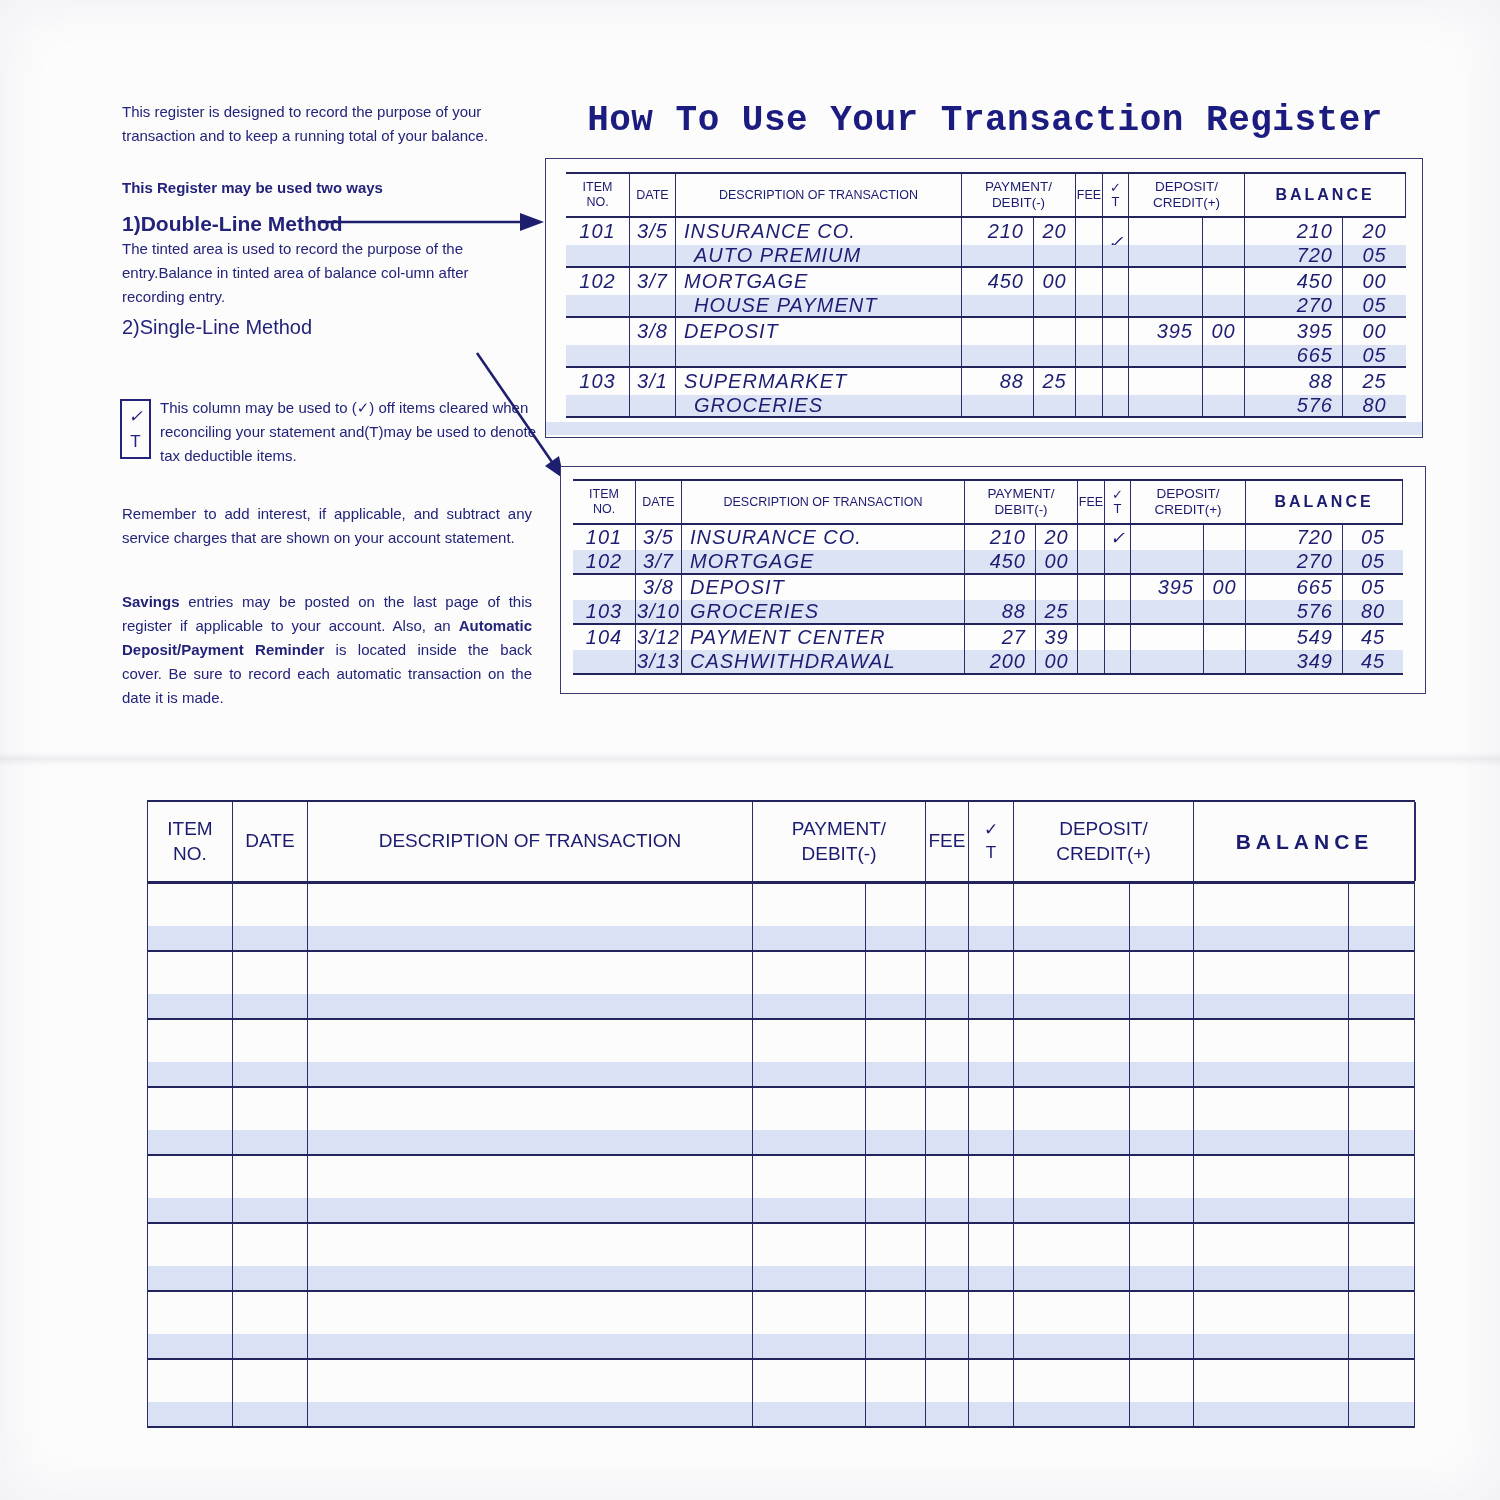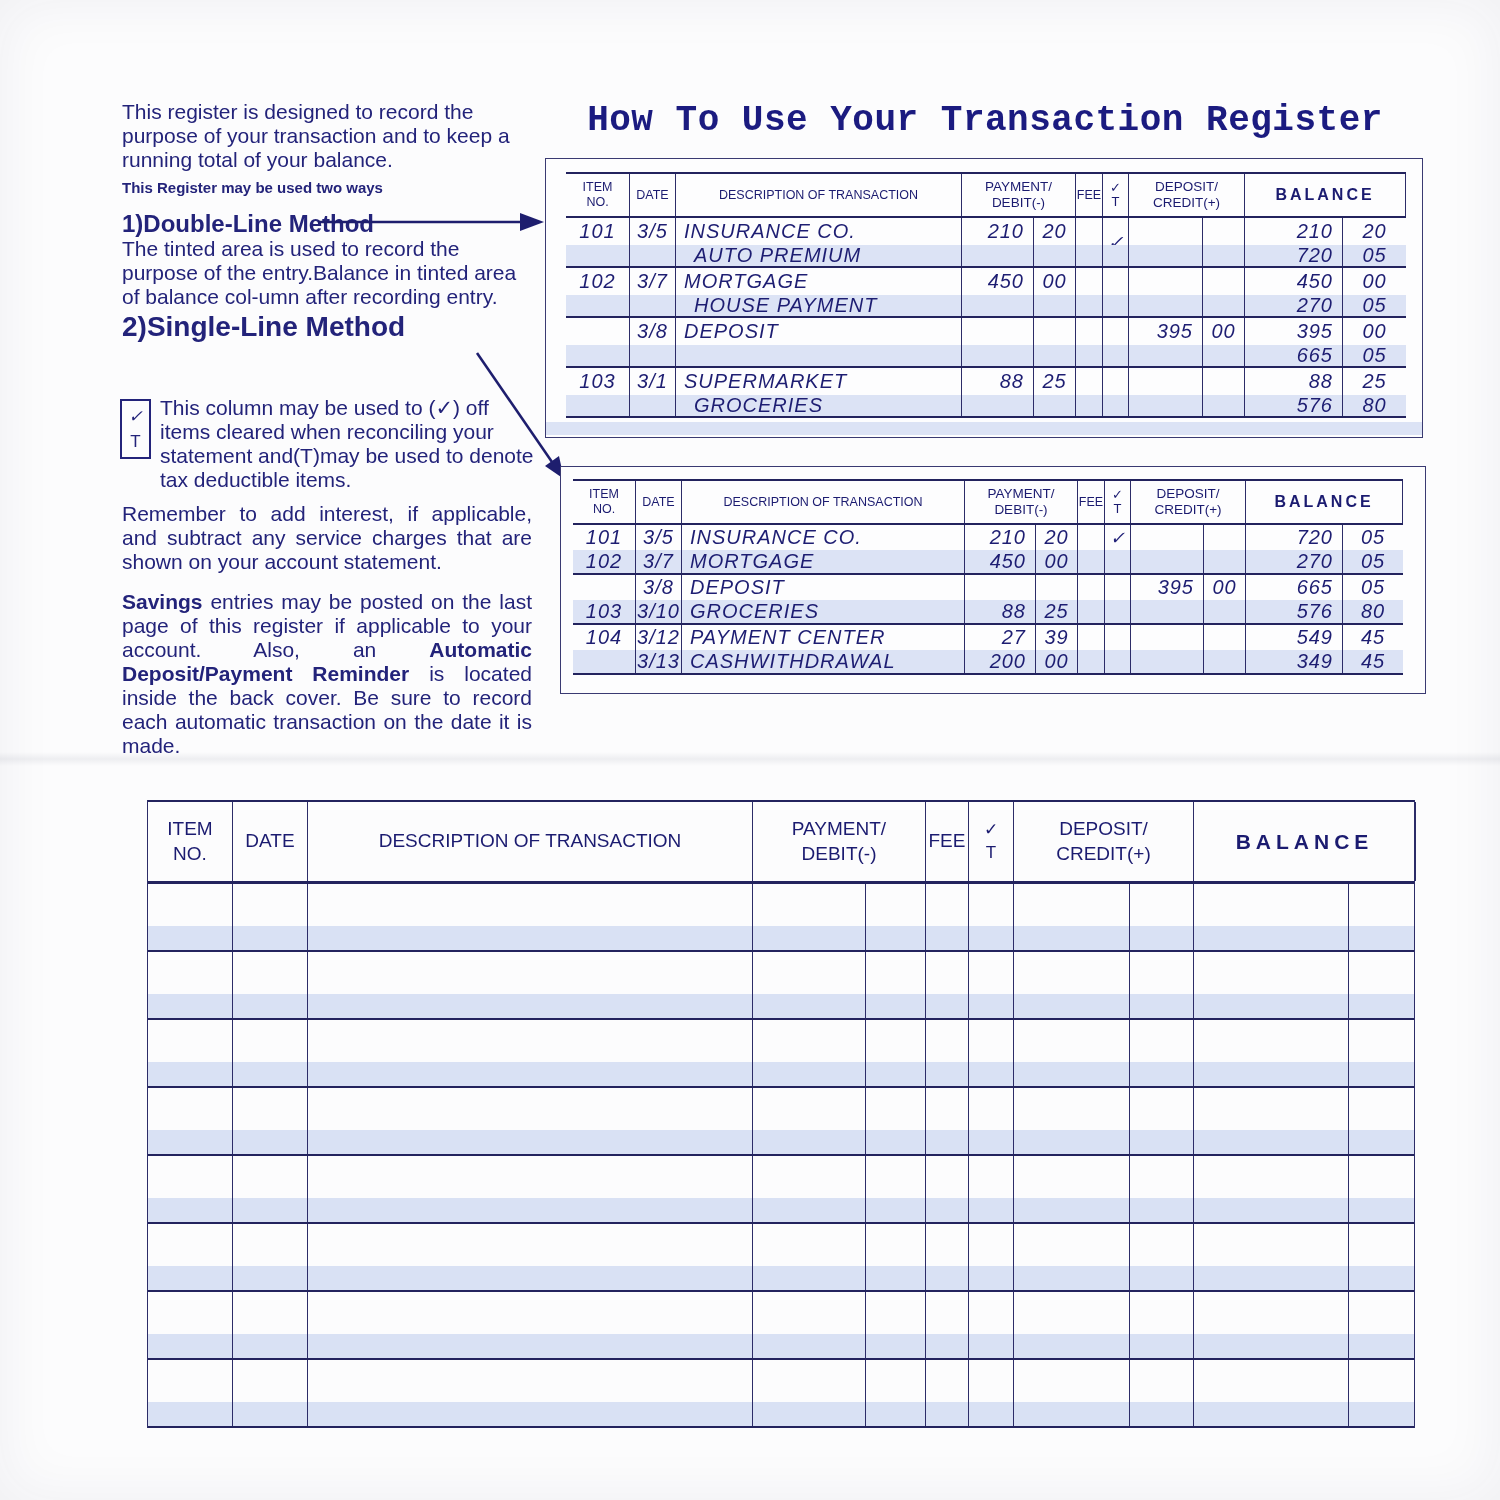--- a/index.html
+++ b/index.html
@@ -17,26 +17,26 @@
   .page{position:relative;width:1500px;height:1500px;background:var(--paper);overflow:hidden;
         box-shadow:inset 0 0 60px rgba(40,40,60,0.06);}
   .crease{position:absolute;left:0;top:752px;width:100%;height:14px;
           background:linear-gradient(to bottom, rgba(0,0,0,0), rgba(110,115,135,0.10), rgba(0,0,0,0));}
 
   
   .title{position:absolute;left:560px;top:100px;width:850px;text-align:center;
          font-size:36px;font-weight:bold;color:#1b1b80;letter-spacing:0.5px;font-family:Liberation Mono, monospace;}
 
   
-  .ins{position:absolute;left:122px;width:410px;font-size:21px;line-height:24px;color:var(--ink);}
+  .ins{position:absolute;left:122px;width:410px;font-size:15px;line-height:24px;color:var(--ink);}
   .i-intro{top:100px;}
   .i-head{top:176px;font-weight:bold;font-size:15px;}
-  .i-m1t{top:212px;font-weight:bold;font-size:24px;}
+  .i-m1t{top:212px;font-weight:bold;font-size:21px;}
   .i-m1b{top:237px;}
-  .i-m2t{top:315px;font-weight:bold;font-size:28px;}
+  .i-m2t{top:315px;font-weight:normal;font-size:20px;}
   .i-m2b{top:341px;}
   .i-note{left:160px;top:396px;width:382px;}
   .i-rem{top:502px;text-align:justify;}
   .i-sav{top:590px;text-align:justify;}
   .bold{font-weight:bold;}
   .ckbox{position:absolute;left:120px;top:399px;width:31px;height:60px;border:2px solid var(--ink);
          display:flex;flex-direction:column;align-items:center;justify-content:space-around;
          font-size:17px;line-height:1;padding:3px 0;}
   .ckbox .ck{font-style:italic;}
 

